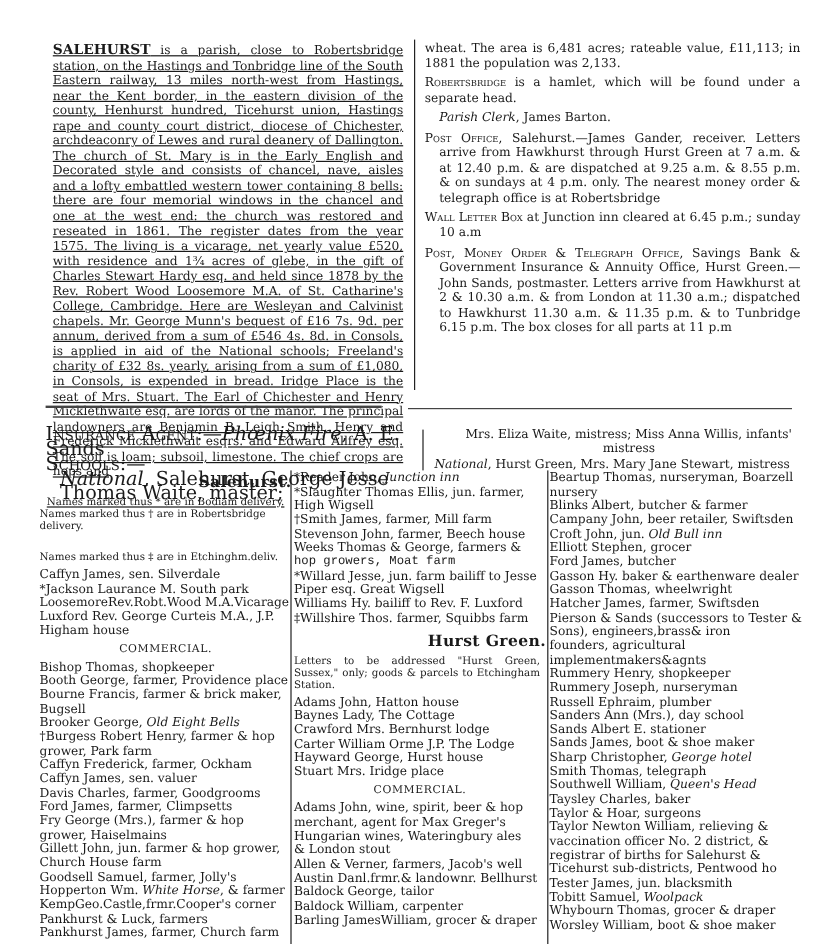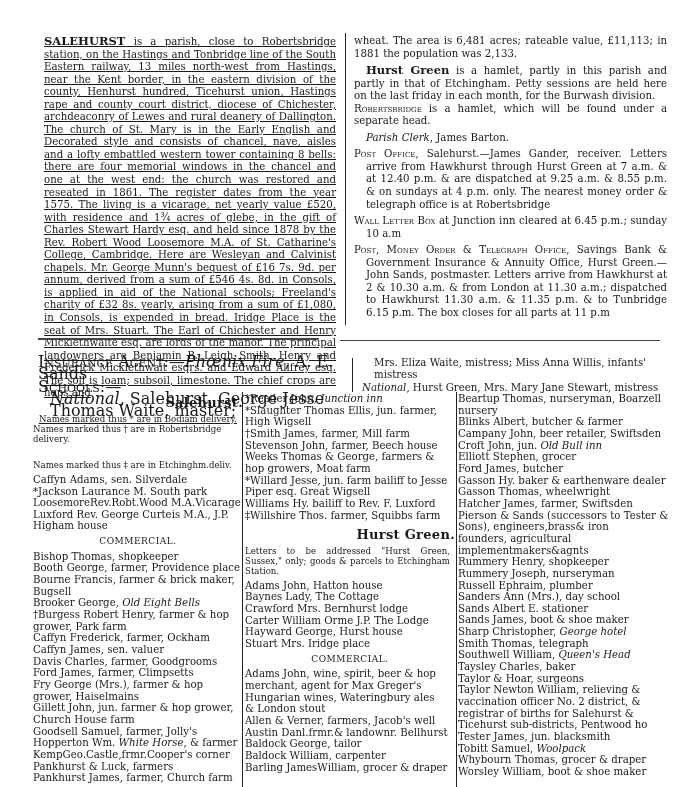--- a/index.html
+++ b/index.html
@@ -36,21 +36,20 @@
 
   <div id="top-left" class="para">
     <p><span class="b" style="font-size:11.5px">SALEHURST</span><span> is a parish, close to Robertsbridge station, on the Hastings and Tonbridge line of the South Eastern railway, 13 miles north-west from Hastings, near the Kent border, in the eastern division of the county, Henhurst hundred, Ticehurst union, Hastings rape and county court district, diocese of Chichester, archdeaconry of Lewes and rural deanery of Dallington. The church of St. Mary is in the Early English and Decorated style and consists of chancel, nave, aisles and a lofty embattled western tower containing 8 bells: there are four memorial windows in the chancel and one at the west end: the church was restored and reseated in 1861. The register dates from the year 1575. The living is a vicarage, net yearly value £520, with residence and 1¾ acres of glebe, in the gift of Charles Stewart Hardy esq. and held since 1878 by the Rev. Robert Wood Loosemore M.A. of St. Catharine's College, Cambridge. Here are Wesleyan and Calvinist chapels. Mr. George Munn's bequest of £16 7s. 9d. per annum, derived from a sum of £546 4s. 8d. in Consols, is applied in aid of the National schools; Freeland's charity of £32 8s. yearly, arising from a sum of £1,080, in Consols, is expended in bread. Iridge Place is the seat of Mrs. Stuart. The Earl of Chichester and Henry Micklethwaite esq. are lords of the manor. The principal landowners are Benjamin B. Leigh Smith, Henry and Frederick Mickleth­wait esqrs. and Edward Allfrey esq. The soil is loam; subsoil, limestone. The chief crops are hops and</span></p>
   </div>
 
   <div class="vrule" style="left:345px; top:33px; height:292px;"></div>
 
   <div id="top-right" class="para">
     <p>wheat. The area is 6,481 acres; rateable value, £11,113; in 1881 the population was 2,133.</p>
     <div class="gap"></div>
-    <p style="text-indent:12px"><span class="b" style="font-size:11.5px">Hurst Green</span><span> is a hamlet, partly in this parish and partly in that of Etchingham. Petty sessions are held here on the last friday in each month, for the Burwash division.</span></p>
     <p><span class="sc">Robertsbridge</span><span> is a hamlet, which will be found under a separate head.</span></p>
     <div class="gap"></div>
     <p style="padding-left:12px"><span class="it">Parish Clerk</span><span>, James Barton.</span></p>
     <div class="gap"></div>
     <p class="hang"><span class="sc">Post Office</span><span>, Salehurst.—James Gander, receiver. Letters arrive from Hawkhurst through Hurst Green at 7 a.m. &amp; at 12.40 p.m. &amp; are dispatched at 9.25 a.m. &amp; 8.55 p.m. &amp; on sundays at 4 p.m. only. The nearest money order &amp; telegraph office is at Robertsbridge</span></p>
     <div class="gap"></div>
     <p class="hang"><span class="sc">Wall Letter Box</span><span> at Junction inn cleared at 6.45 p.m.; sunday 10 a.m</span></p>
     <div class="gap"></div>
     <p class="hang"><span class="sc">Post, Money Order &amp; Telegraph Office</span><span>, Savings Bank &amp; Government Insurance &amp; Annuity Office, Hurst Green.—John Sands, postmaster. Letters arrive from Hawkhurst at 2 &amp; 10.30 a.m. &amp; from London at 11.30 a.m.; dispatched to Hawkhurst 11.30 a.m. &amp; 11.35 p.m. &amp; to Tunbridge 6.15 p.m. The box closes for all parts at 11 p.m</span></p>
   </div>
@@ -58,33 +57,33 @@
   <div class="hrule" style="left:38px; top:338px; width:280px;"></div>
   <div class="hrule" style="left:340px; top:340px; width:320px; height:1px;"></div>
 
   <div id="ins">
     <div><span class="sc">Insurance Agent:—</span><span class="it">Phœnix Fire</span><span>, A. E. Sands</span></div>
     <div><span class="sc">Schools:—</span></div>
     <div style="padding-left:12px"><span class="it">National</span><span>, Salehurst, George Jesse Thomas Waite, master;</span></div>
   </div>
   <div class="vrule" style="left:352px; top:358px; height:34px;"></div>
   <div id="ins2">
-    <div style="padding-left:12px; text-indent:0; width:300px; white-space:normal;">Mrs. Eliza Waite, mistress; Miss Anna Willis, infants' mistress</div>
+    <div style="padding-left:12px; text-indent:0; width:300px; white-space:normal;text-align:center;">Mrs. Eliza Waite, mistress; Miss Anna Willis, infants' mistress</div>
     <div><span class="it">National</span><span>, Hurst Green, Mrs. Mary Jane Stewart, mistress</span></div>
   </div>
 
   <div id="col1" class="col">
     <div class="section-title">Salehurst.</div>
     <div id="sal-notes">
         <div class="note" style="white-space: normal; text-align: center; text-decoration: underline;">Names marked thus * are in Bodiam delivery.</div>
         <div class="note" style="white-space: normal; text-align: left;">Names marked thus † are in Robertsbridge delivery.</div>
         <div class="note" style="white-space: normal; text-align: left; margin-top: 15px;">Names marked thus ‡ are in Etchinghm.deliv.</div>
       </div>
     <div id="sal-private" style="margin-top:4px">
-        <div><span>Caffyn Adams, sen. Silverdale</span></div>
+        <div><span>Caffyn James, sen. Silverdale</span></div>
         <div><span>*Jackson Laurance M. South park</span></div>
         <div><span>LoosemoreRev.Robt.Wood M.A.Vicarage</span></div>
         <div><span>Luxford Rev. George Curteis M.A., J.P.</span></div>
         <div class="entry-cont" style="white-space: normal; width: 196px;">Higham house</div>
       </div>
     <div class="sub">COMMERCIAL.</div>
     <div id="sal-commercial">
         <div><span>Bishop Thomas, shopkeeper</span></div>
         <div><span>Booth George, farmer, Providence place</span></div>
         <div><span>Bourne Francis, farmer &amp; brick maker,</span></div>
@@ -111,21 +110,21 @@
   <div class="vrule" style="left:242px; top:392px; height:395px;"></div>
 
   <div id="col2" class="col">
     <div id="sal-commercial-cont">
         <div><span>*Reader John, </span><span class="it">Junction inn</span></div>
         <div><span>*Slaughter Thomas Ellis, jun. farmer,</span></div>
         <div class="entry-cont" style="white-space: normal; width: 196px;">High Wigsell</div>
         <div><span>†Smith James, farmer, Mill farm</span></div>
         <div><span>Stevenson John, farmer, Beech house</span></div>
         <div><span>Weeks Thomas &amp; George, farmers &amp;</span></div>
-        <div class="entry-cont" style="white-space: normal; width: 196px;">hop growers, Moat farm</div>
+        <div class="entry-cont" style="white-space: normal; width: 196px; font-family: Liberation Mono, monospace;">hop growers, Moat farm</div>
         <div><span>*Willard Jesse, jun. farm bailiff to Jesse</span></div>
         <div class="entry-cont" style="white-space: normal; width: 196px;">Piper esq. Great Wigsell</div>
         <div><span>Williams Hy. bailiff to Rev. F. Luxford</span></div>
         <div><span>‡Willshire Thos. farmer, Squibbs farm</span></div>
       </div>
     <div class="section-title" style="margin-top:8px">Hurst Green.</div>
     <div class="note" style="padding-left:0; white-space:normal; width:205px; text-align:justify;">Letters to be addressed "Hurst Green, Sussex," only; goods &amp; parcels to Etchingham Station.</div>
     <div id="hg-private" style="margin-top:3px">
         <div><span>Adams John, Hatton house</span></div>
         <div><span>Baynes Lady, The Cottage</span></div>

